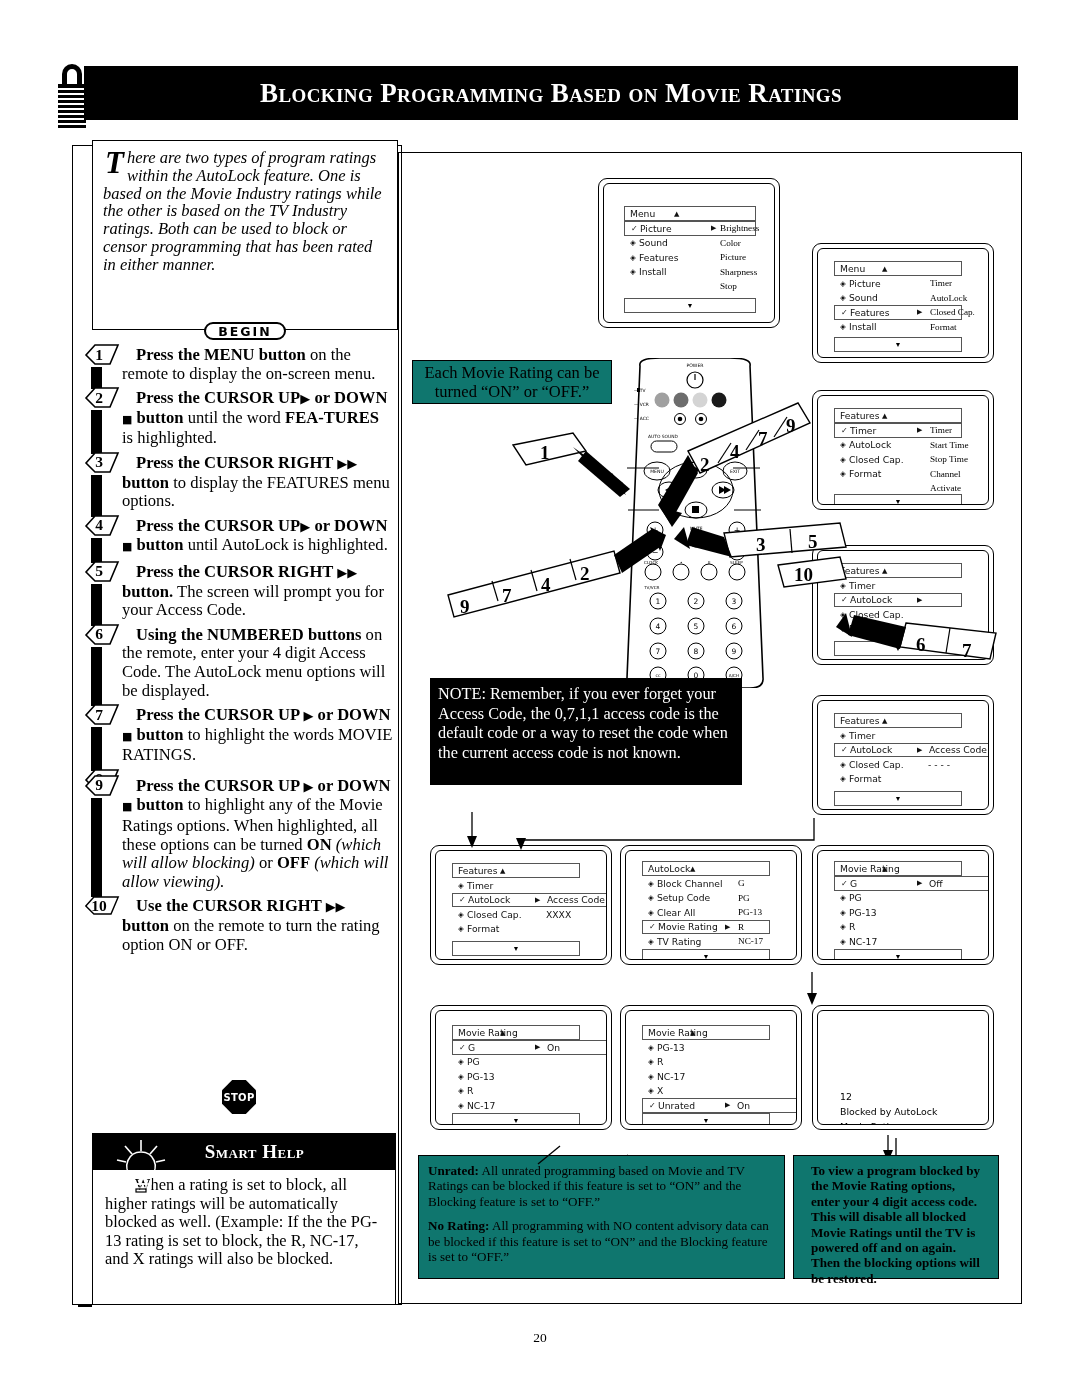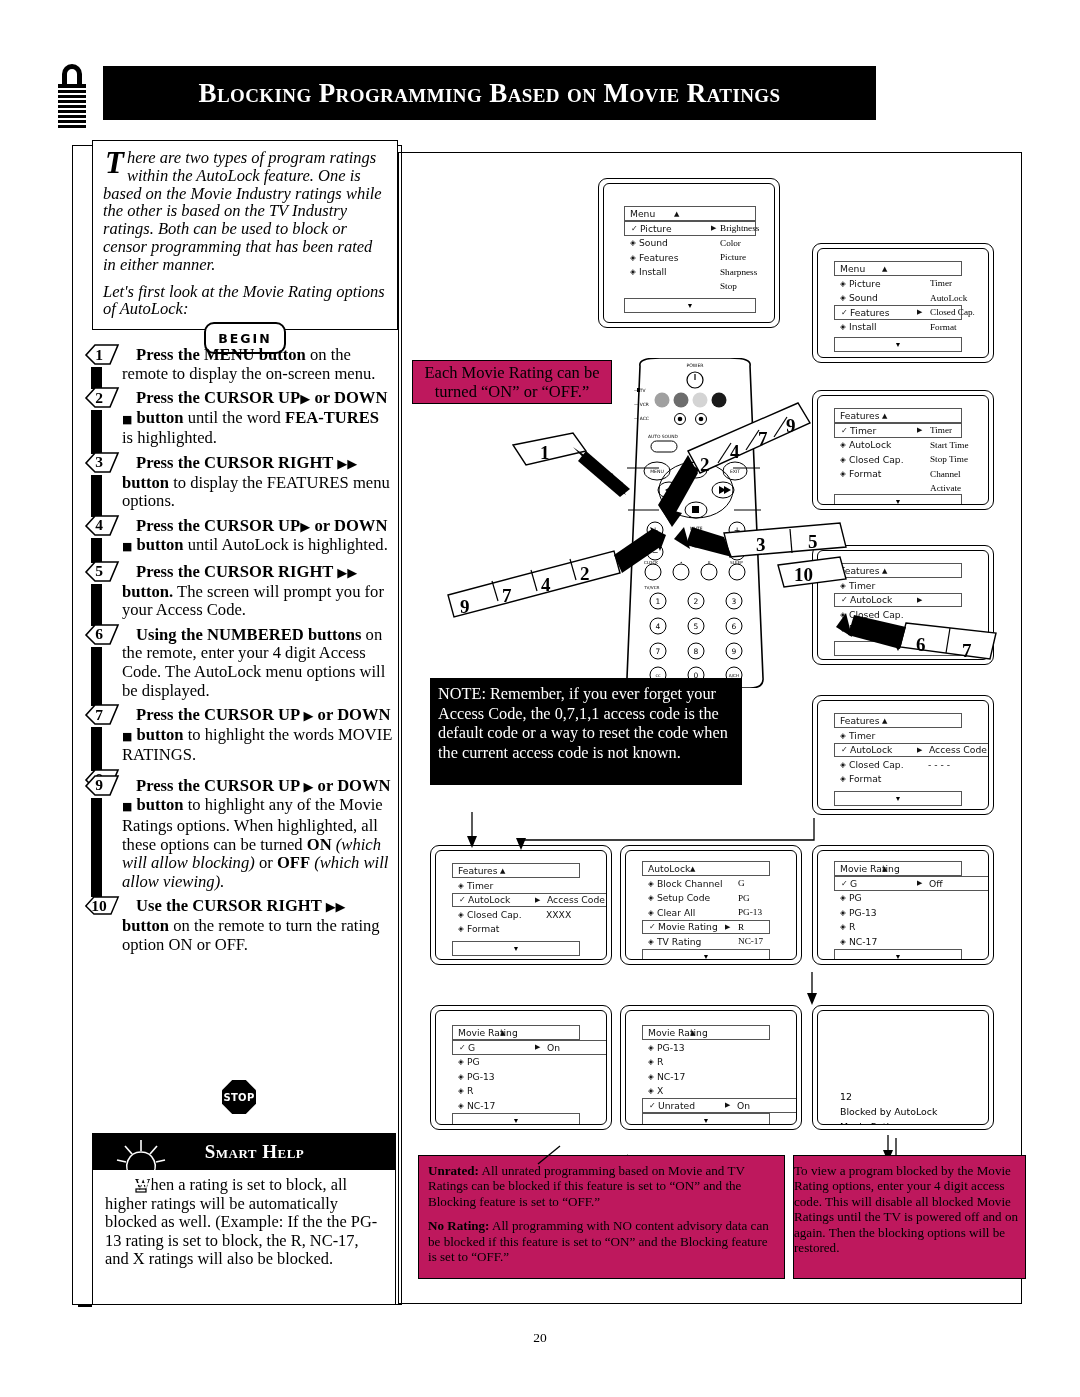--- a/index.html
+++ b/index.html
@@ -8,21 +8,21 @@
     width:1080px; height:1397px; position:relative;
     background:#ffffff;
     font-family:"Liberation Serif", serif;
     color:#000;
     overflow:hidden;
   }
   .page { position:absolute; inset:0; }
 
   
   .header-band {
-    position:absolute; left:103px; top:66px; width:773px; height:54px;
+    position:absolute; left:84px; top:66px; width:934px; height:54px;
     background:#000; display:flex; align-items:center; justify-content:center;
   }
   .header-title {
     color:#fff; font-family:"Liberation Serif", serif; font-weight:bold;
     font-size:27px; letter-spacing:.4px; font-variant:small-caps;
     white-space:nowrap;
   }
   .lock-icon { position:absolute; left:52px; top:58px; width:40px; height:72px; }
 
   
@@ -46,21 +46,21 @@
   .intro-box p {
     margin:0 0 9px 0; font-style:italic; font-size:16.5px; line-height:17.8px;
     text-align:left;
   }
   .dropcap::first-letter {
     font-size:31px; font-weight:bold; font-style:italic; line-height:26px;
     float:left; padding:1px 3px 0 2px;
   }
 
   .begin-badge {
-    position:absolute; left:204px; top:322px; width:82px; height:32px;
+    position:absolute; left:204px; top:322px; width:82px; height:18px;
     border:2.2px solid #000; border-radius:10px; background:#fff;
     display:flex; align-items:center; justify-content:center;
   }
   .begin-badge span {
     font-family:"DejaVu Sans", sans-serif; font-weight:bold; font-size:12.5px;
     letter-spacing:2px;
   }
 
   
   .steps { position:absolute; left:86px; top:346px; width:310px; }
@@ -142,39 +142,39 @@
   .osd-row .tri { position:absolute; font-size:7px; }
   .osd-row .rightval { position:absolute; font-size:9.2px; }
   .osd-col-right { position:absolute; font-size:9.2px; line-height:14.5px; }
   .osd-bottom {
     position:absolute; border:1px solid #555; height:15px; display:flex;
     align-items:center; justify-content:center; font-size:7px; background:#fff;
   }
   .blocked-msg { position:absolute; font-family:"DejaVu Sans", sans-serif; font-size:9.4px; line-height:15px;margin-top:44px; }
 
   
-  .plain-box { position:absolute; border:1.4px solid #000; background:#be185d; }
+  .plain-box { position:absolute; border:1.4px solid #000; background:#0f766e; }
   .plain-box p { margin:0; }
 
   .each-rating {
     left:412px; top:360px; width:200px; height:44px;
     display:flex; align-items:center; justify-content:center; text-align:center;
   }
   .each-rating p { font-size:16.5px; line-height:19px; }
 
   .note-box {
     position:absolute; left:430px; top:678px; width:312px; height:107px;
     background:#000; color:#fff; padding:6px 8px 4px 8px;
   }
   .note-box p { margin:0; font-weight:normal; font-size:16.3px; line-height:19.6px; }
 
   .unrated-box { left:418px; top:1155px; width:367px; height:124px; padding:7px 9px; }
   .unrated-box p { font-size:13.1px; line-height:15.4px; margin-bottom:9px; }
 
-  .toview-box { left:793px; top:1155px; width:233px; height:124px; padding:7px 0; }
+  .toview-box { left:793px; top:1155px; width:206px; height:124px; padding:7px 17px;font-weight:bold; }
   .toview-box p { font-size:13.1px; line-height:15.4px; }
 
   .pagenum {
     position:absolute; left:0; top:1330px; width:1080px; text-align:center;
     font-size:13.5px;
   }
 
   svg { display:block; }
   .cal-num {
     font-family:"Liberation Serif", serif; font-weight:bold; font-size:19px;
@@ -204,21 +204,20 @@
   <div class="header-band">
     <div class="header-title">Blocking Programming Based on Movie Ratings</div>
   </div>
 
   <div class="left-shadow"></div>
   <div class="left-outline"></div>
   <div class="right-outline"></div>
 
   <div class="intro-box">
     <p class="dropcap">There are two types of program ratings within the AutoLock feature. One is based on the Movie Industry ratings while the other is based on the TV Industry ratings. Both can be used to block or censor programming that has been rated in either manner.</p>
-    <p>Let's first look at the Movie Rating options of AutoLock:</p>
   </div>
 
   <div class="begin-badge">
     <span>BEGIN</span>
   </div>
 
   <div class="steps" id="steps-container">
       <div class="step">
         <span class="num-badge">
           <svg class="diamond" width="36" height="21" viewBox="0 0 36 21">

